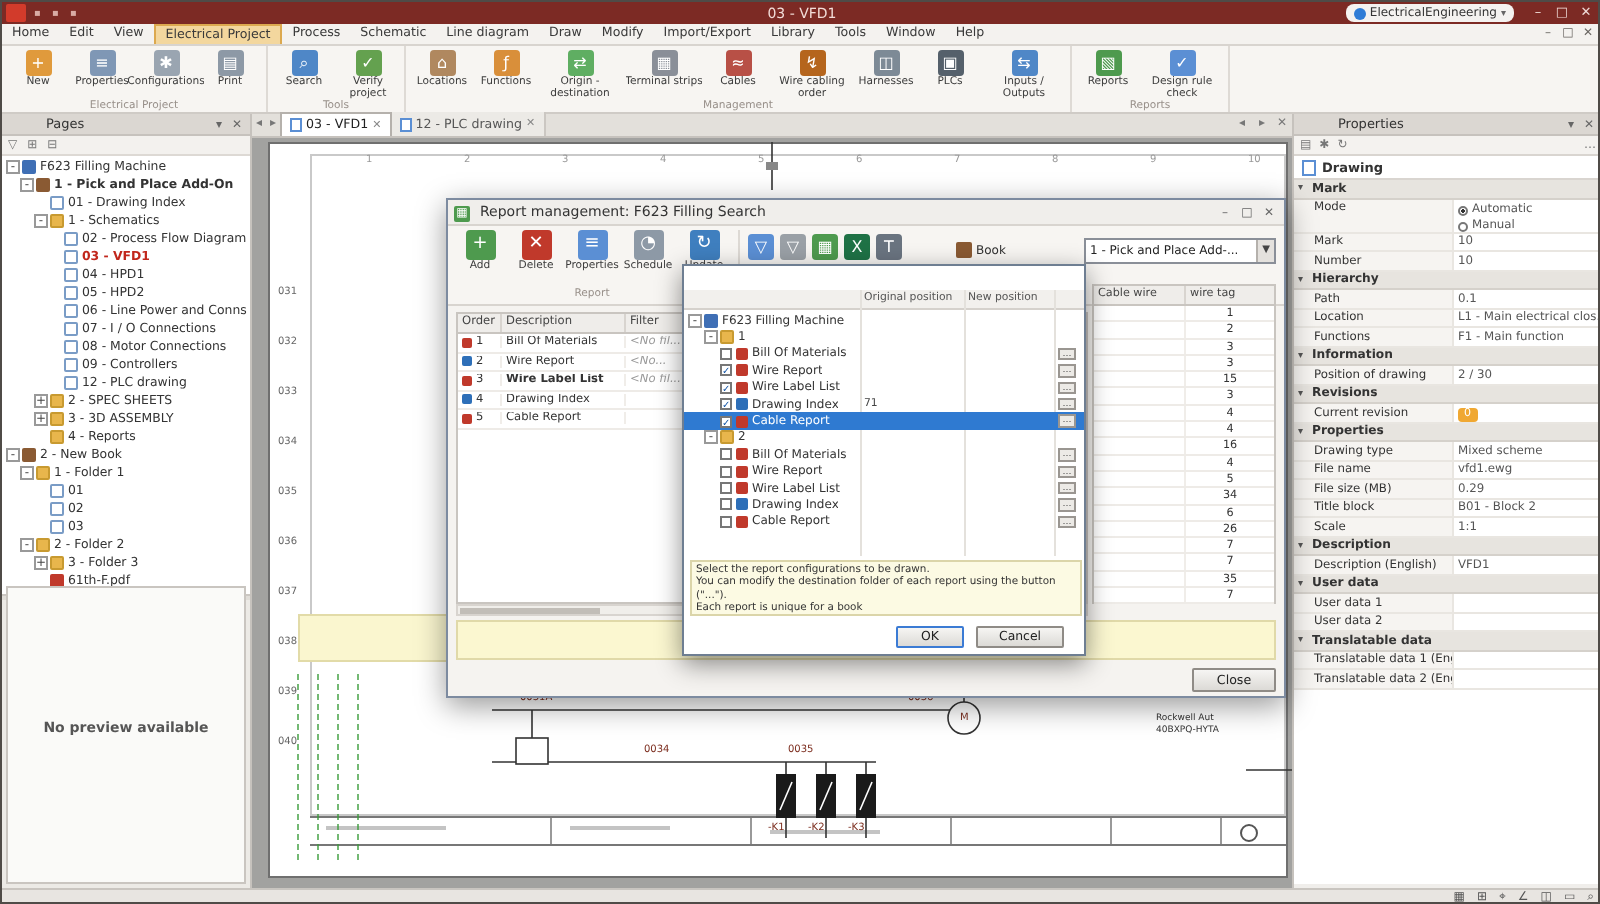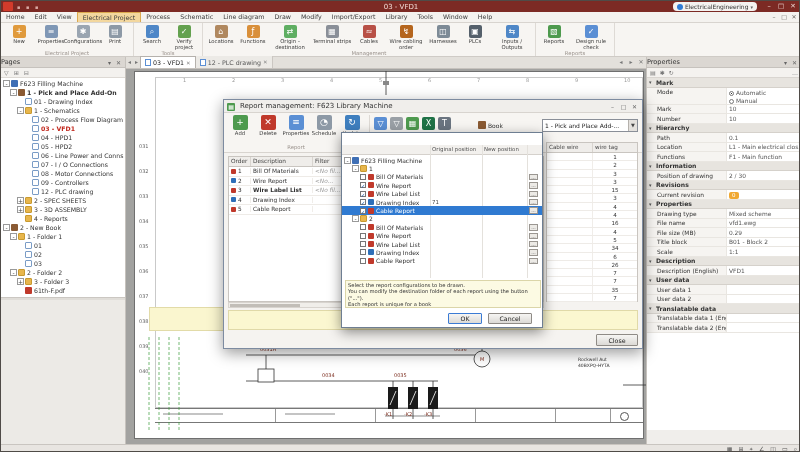--- a/index.html
+++ b/index.html
@@ -31,21 +31,21 @@
   .rrow{display:flex;}
   .rcaption{text-align:center;font-size:5.3px;color:#98908a;line-height:7px;white-space:nowrap;}
   .rbtn{display:flex;flex-direction:column;align-items:center;margin:0 1px;width:30px;}
   .rbtn.wide{width:40px;}
   .ric{width:13px;height:13px;border-radius:2px;color:#fff;font-size:8px;line-height:13px;text-align:center;margin-top:1px;flex:none;}
   .rlabel{font-size:5.3px;line-height:6px;color:#3c3c3c;text-align:center;max-width:40px;height:12px;overflow:hidden;}
 
   
   #pages-panel{position:absolute;left:0;top:56px;width:125px;height:387px;background:#eceae6;border-right:1px solid #c6c2bd;}
   #props-panel{position:absolute;left:645px;top:56px;width:155px;height:387px;background:#f0eeeb;border-left:1px solid #c6c2bd;}
-  .panel-header{position:relative;height:11px;background:#dbd7d2;border-bottom:1px solid #c6c2bd;font-size:6.5px;line-height:11px;padding-left:0;color:#333;}
+  .panel-header{position:relative;height:11px;background:#dbd7d2;border-bottom:1px solid #c6c2bd;font-size:6.5px;line-height:11px;padding-left:22px;color:#333;}
   .panel-hicons{position:absolute;right:2px;top:0;font-size:6px;color:#666;display:flex;}
   .panel-hicons span{width:9px;text-align:center;line-height:11px;}
   #pages-toolbar{height:10px;background:#f3f1ee;border-bottom:1px solid #ddd9d4;display:flex;align-items:center;padding-left:3px;gap:5px;font-size:6px;color:#777;}
   .ptool-ic{line-height:10px;}
   #pages-tree{height:219px;background:#fff;overflow:hidden;padding-top:1px;}
   .trow{display:flex;align-items:center;height:9px;font-size:6.2px;color:#333;white-space:nowrap;overflow:hidden;}
   .trow.bold .tlabel{font-weight:bold;}
   .trow.selected .tlabel{color:#c1271c;font-weight:bold;}
   .texp{width:7px;height:7px;border:1px solid #999;background:#fff;font-size:6px;line-height:5px;text-align:center;color:#444;margin-right:1px;flex:none;}
   .texp-sp{width:8px;flex:none;}
@@ -428,20 +428,23 @@
           <span class="tic folder"></span>
           <span class="tlabel">3 - Folder 3</span>
         </div>
         <div class="trow" style="padding-left: 16px;">
           <span class="texp-sp"></span>
           <span class="tic pdf"></span>
           <span class="tlabel">61th-F.pdf</span>
         </div>
       </div>
     <div id="pages-splitter"></div>
+    <div id="pages-preview">
+      <div id="preview-text">No preview available</div>
+    </div>
   </div>
 
   <div id="doc-tabbar">
     <span class="tab-nav">◂</span>
     <span class="tab-nav">▸</span>
     <div id="doc-tabs-holder">
         <div class="dtab active">
           <span class="pg"></span>
           <span class="dlbl">03 - VFD1</span>
           <span class="x">✕</span>
@@ -553,20 +556,24 @@
         <span>▾</span>
         <span>✕</span>
       </span>
     </div>
     <div id="props-toolbar">
       <span>▤</span>
       <span>✱</span>
       <span>↻</span>
       <span class="right">…</span>
     </div>
+    <div id="props-tab">
+      <span class="pg"></span>
+      <span>Drawing</span>
+    </div>
     <div id="props-rows">
         <div class="psec">
           <span class="arr">▾</span>
           <span>Mark</span>
         </div>
         <div class="prow" style="height: 17px;">
           <div class="plabel">Mode</div>
           <div class="pvalue">
             <div class="popt">
               <span class="radio sel"></span>
@@ -685,21 +692,21 @@
         <span class="st-ic">∠</span>
         <span class="st-ic">◫</span>
         <span class="st-ic">▭</span>
         <span class="st-ic">⌕</span>
       </div>
   </div>
 
   <div id="report-dialog">
     <div class="dlg-title">
       <span class="dlg-tic" style="background:#4e9a4e">▦</span>
-      <span>Report management: F623 Library Machine</span>
+      <span>Report management: F623 Filling Search</span>
       <span class="dlg-controls">
         <span>–</span>
         <span>□</span>
         <span>✕</span>
       </span>
     </div>
     <div id="rd-toolbar">
       <div id="rd-tb-left">
           <div class="rd-btn">
             <div class="rd-ic" style="background: rgb(78, 154, 78);">+</div>

